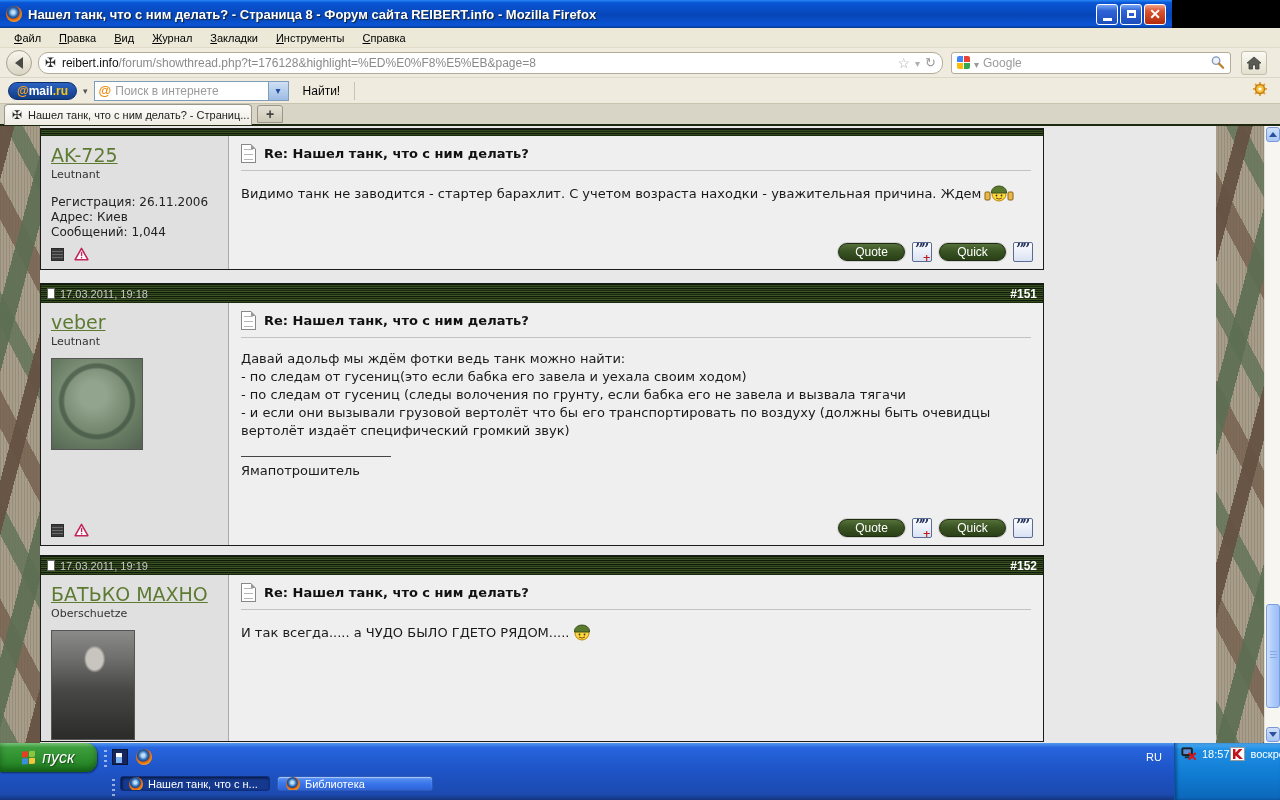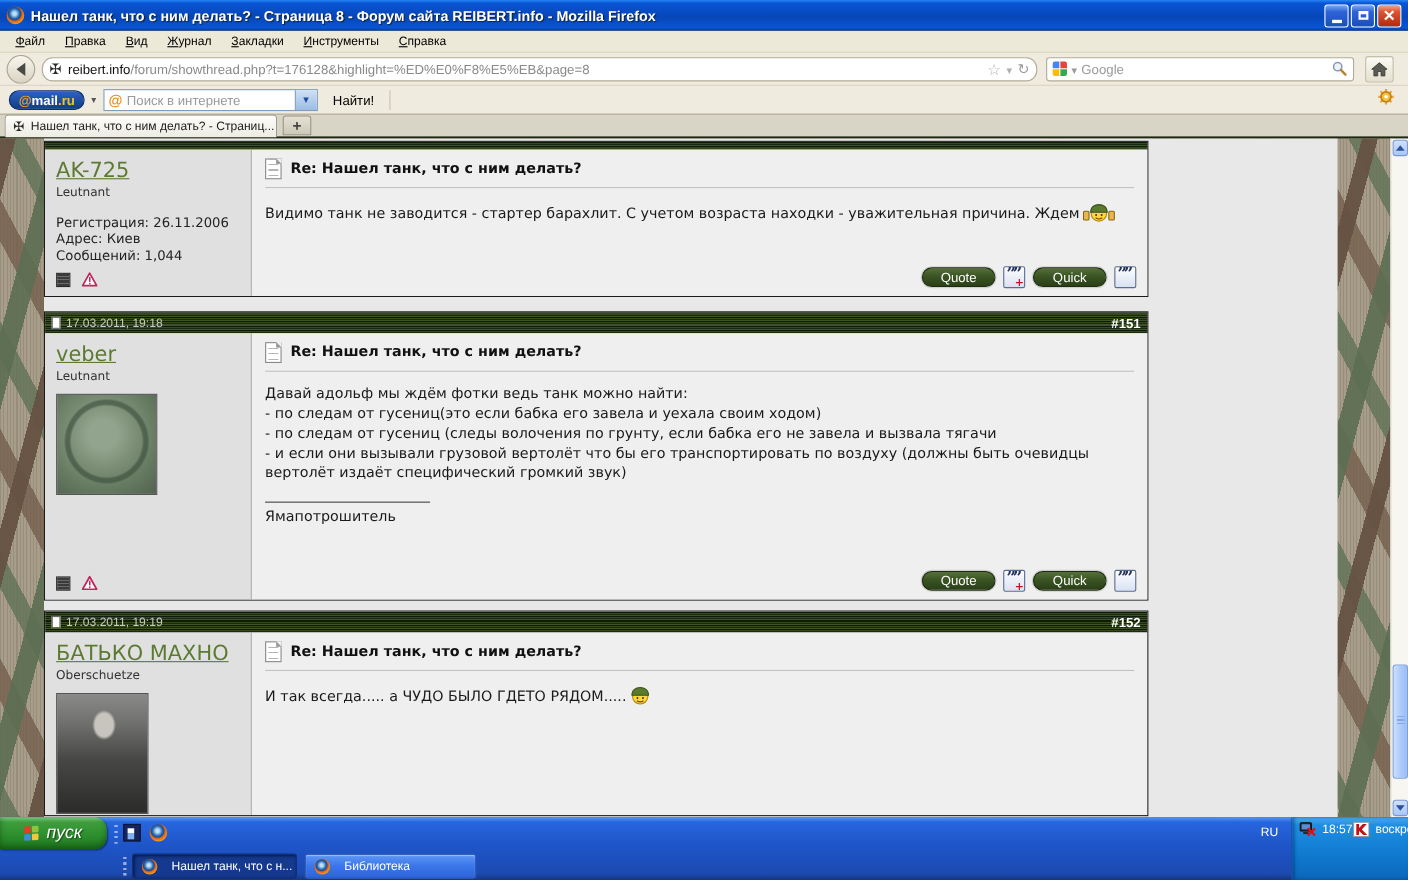--- a/index.html
+++ b/index.html
@@ -1,20 +1,20 @@
 <!DOCTYPE html>
 <html><head>
 <meta charset="utf-8">
 <style>
   * { box-sizing: border-box; margin: 0; padding: 0; }
   html,body { width:1280px; height:800px; overflow:hidden; }
   body { font-family:"Liberation Sans", sans-serif; position:relative; background:#000; }
 
   
-  .titlebar{position:absolute;left:0;top:0;width:1280px;height:28px;
+  .titlebar{position:absolute;left:0;top:0;width:1172px;height:28px;
     background:linear-gradient(180deg,#2787F5 0%,#0A55D5 10%,#0646B8 55%,#0A55D5 90%,#063A92 100%);
     display:flex;align-items:center;padding:0 6px;}
   .title-text{color:#fff;font-weight:bold;font-size:13px;text-shadow:1px 1px 1px #123;margin-left:6px;white-space:nowrap;}
   .win-btns{margin-left:auto;display:flex;gap:2px;}
   .wbtn{width:22px;height:21px;border:1px solid #fff;border-radius:3px;display:flex;align-items:center;justify-content:center;}
   .wbtn.blue{background:linear-gradient(180deg,#7AA6F2 0%,#2E63D8 30%,#1C4DBB 100%);}
   .wbtn.red{background:linear-gradient(180deg,#F2A38B 0%,#DD552F 30%,#B3290C 100%);}
   .glyph-min{width:9px;height:3px;background:#fff;margin-top:10px;}
   .glyph-rest{width:9px;height:8px;border:2px solid #fff;border-top-width:3px;}
   .glyph-x{color:#fff;font-weight:bold;font-size:14px;line-height:1;}
@@ -172,21 +172,21 @@
   .xp-flag i:nth-child(4){background:#F6C43D;}
   .tb-dots{position:absolute;width:3px;background:repeating-linear-gradient(180deg,rgba(255,255,255,0.55) 0 2px,rgba(0,0,0,0) 2px 5px);}
   .dots-a{left:104px;top:7px;height:17px;}
   .dots-b{left:112px;top:36px;height:17px;}
   .quick-launch{position:absolute;left:112px;top:6px;display:flex;gap:8px;align-items:center;}
   .ql-app{width:16px;height:16px;background:#16255C;border:1px solid #0B1538;position:relative;}
   .ql-app::after{content:"";position:absolute;left:3px;top:3px;width:6px;height:10px;background:linear-gradient(180deg,#fff 0 40%,#7FB2F2 40%);}
   .ff-icon{width:16px;height:16px;border-radius:50%;display:inline-block;flex:0 0 16px;
     background:radial-gradient(circle at 45% 40%, #BCE0F7 0 12%, #2A6BB8 34%, #1C4E8F 44%, #E06010 52%, #F59A1F 72%, #C24E00 100%);}
   .task-row{position:absolute;left:120px;top:33px;display:flex;gap:7px;}
-  .task-btn{height:23px;border-radius:3px;display:flex;align-items:center;gap:13px;padding:0 8px;
+  .task-btn{height:15px;border-radius:3px;display:flex;align-items:center;gap:5px;padding:0 8px;
     font-size:11px;color:#fff;white-space:nowrap;overflow:hidden;}
   .task-btn .ff-icon{width:14px;height:14px;flex:0 0 14px;}
   .task-btn.active{width:150px;background:#15398F;box-shadow:inset 1px 1px 3px rgba(0,0,10,0.7);border:1px solid #0F2F7A;}
   .task-btn.inactive{width:156px;background:linear-gradient(180deg,#5E97F5 0%,#3A76EA 50%,#2E63D8 100%);
     border:1px solid #2E5BB8;box-shadow:inset 0 1px 1px rgba(255,255,255,0.5);}
   .lang-ind{position:absolute;right:118px;top:8px;color:#fff;font-size:11px;}
   .tray{position:absolute;right:0;top:0;width:106px;height:57px;
     background:linear-gradient(180deg,#4FAAF4 0%,#1E8FE4 12%,#0F7AD0 60%,#0C66B8 100%);
     border-left:1px solid #0B55A8;box-shadow:inset 2px 0 3px rgba(0,20,60,0.4);padding:3px 4px 2px 6px;
     display:flex;flex-direction:row;justify-content:space-between;}

